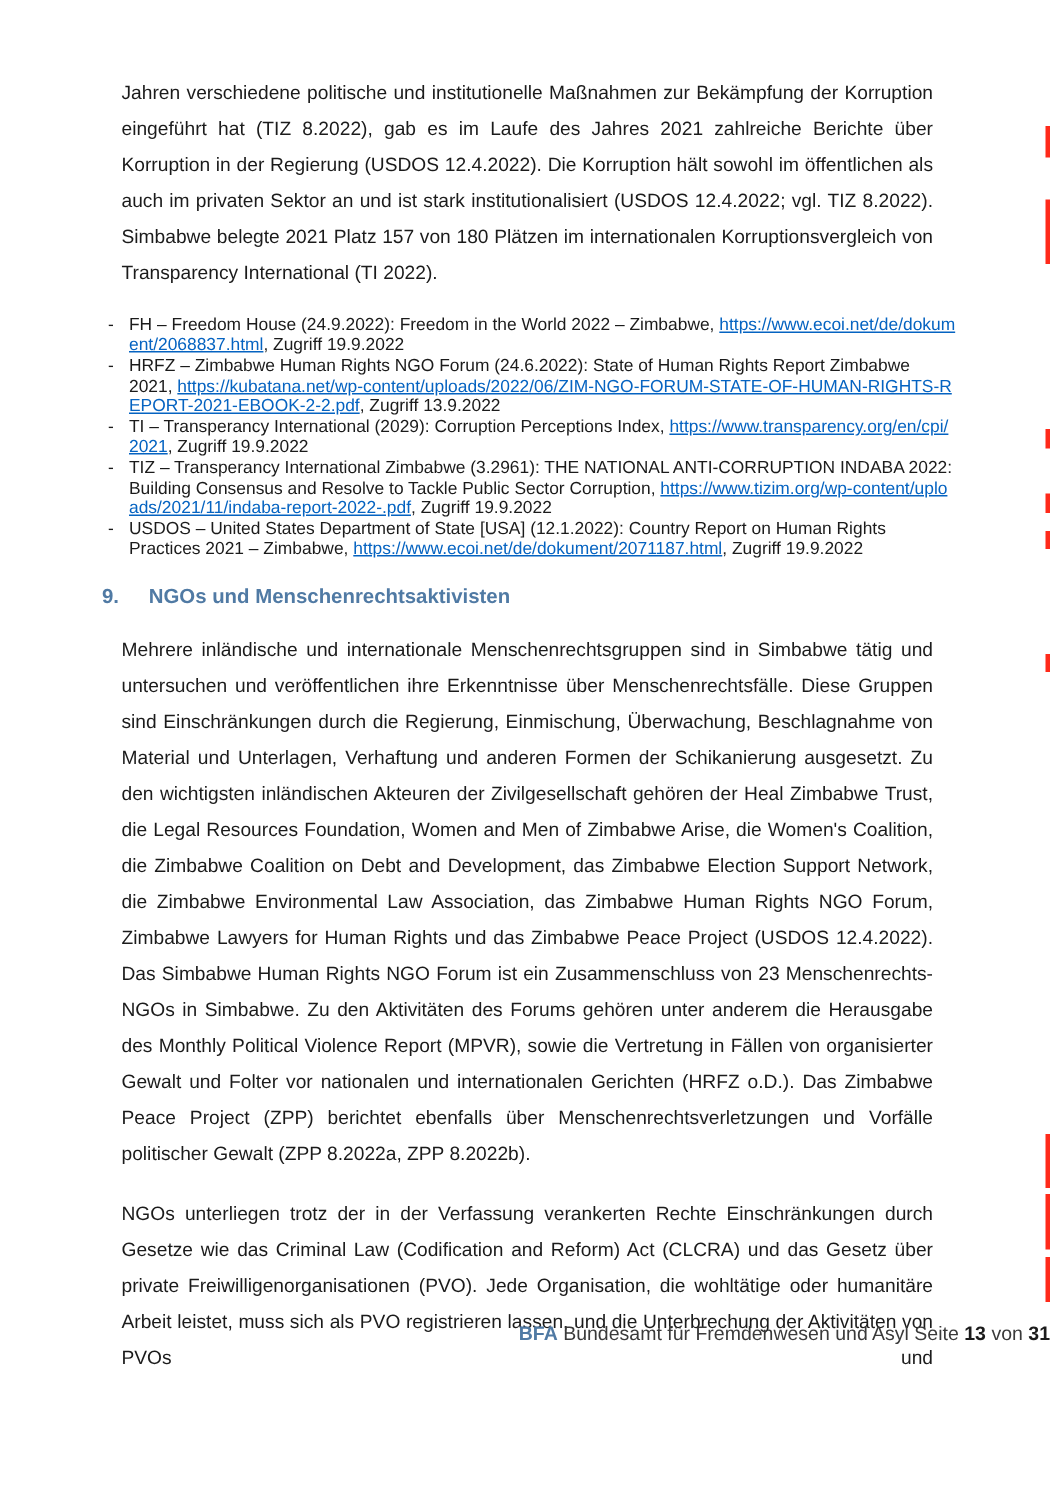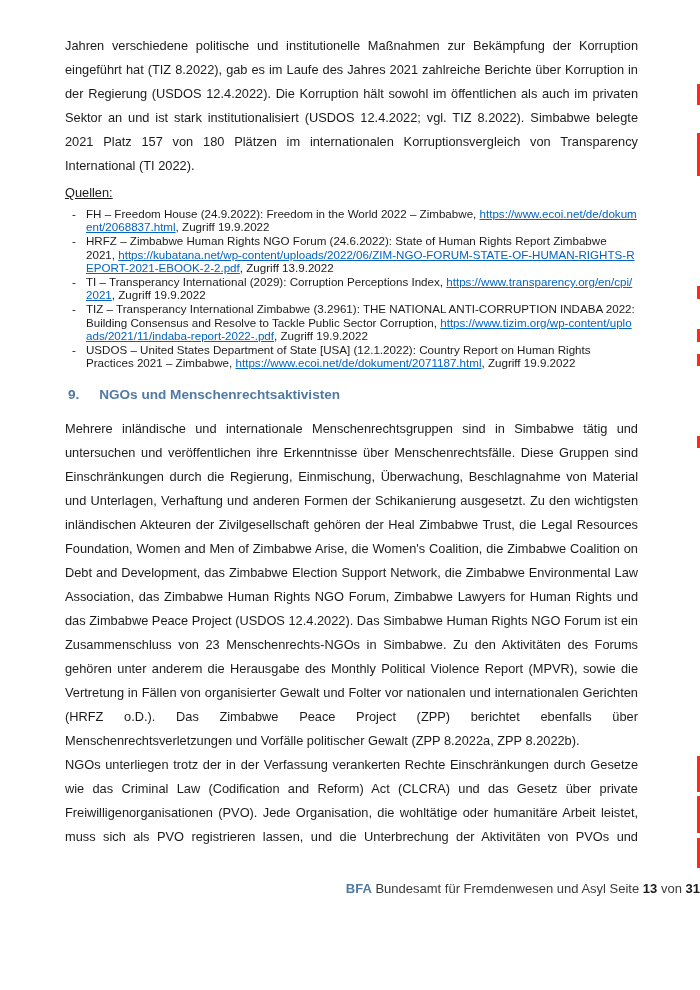--- a/index.html
+++ b/index.html
@@ -13,21 +13,21 @@
     color: #1b1b1b;
     overflow: hidden;
   }
   .content {
     position: absolute;
     left: 65px;
     top: 34px;
     width: 573px;
   }
   .body-par {
-    margin: 0;
+    margin: 16px;
     font-size: 12.8px;
     line-height: 24px;
     text-align: justify;
   }
   .body-par.continues { text-align-last: justify; }
   .quellen {
     margin: 5px 0 4px 0;
     font-size: 12.8px;
     line-height: 20px;
     text-decoration: underline;
@@ -87,21 +87,20 @@
 </style>
 </head>
 <body>
 
 <div class="page">
 
   <div class="content">
 
     <p class="body-par">Jahren verschiedene politische und institutionelle Maßnahmen zur Bekämpfung der Korruption eingeführt hat (TIZ 8.2022), gab es im Laufe des Jahres 2021 zahlreiche Berichte über Korruption in der Regierung (USDOS 12.4.2022). Die Korruption hält sowohl im öffentlichen als auch im privaten Sektor an und ist stark institutionalisiert (USDOS 12.4.2022; vgl. TIZ 8.2022). Simbabwe belegte 2021 Platz 157 von 180 Plätzen im internationalen Korruptionsvergleich von Transparency International (TI 2022).</p>
 
-    <p class="quellen">Quellen:</p>
 
     <ul class="sources" id="sources-list">
   <li>
     <span class="dash">-</span><span class="pre">FH – Freedom House (24.9.2022): Freedom in the World 2022 – Zimbabwe, </span><a class="src-link">https://www.ecoi.net/de/dokument/2068837.html</a><span class="post">, Zugriff 19.9.2022</span>
   </li>
 
   <li>
     <span class="dash">-</span><span class="pre">HRFZ – Zimbabwe Human Rights NGO Forum (24.6.2022): State of Human Rights Report Zimbabwe 2021, </span><a class="src-link">https://kubatana.net/wp-content/uploads/2022/06/ZIM-NGO-FORUM-STATE-OF-HUMAN-RIGHTS-REPORT-2021-EBOOK-2-2.pdf</a><span class="post">, Zugriff 13.9.2022</span>
   </li>
 

